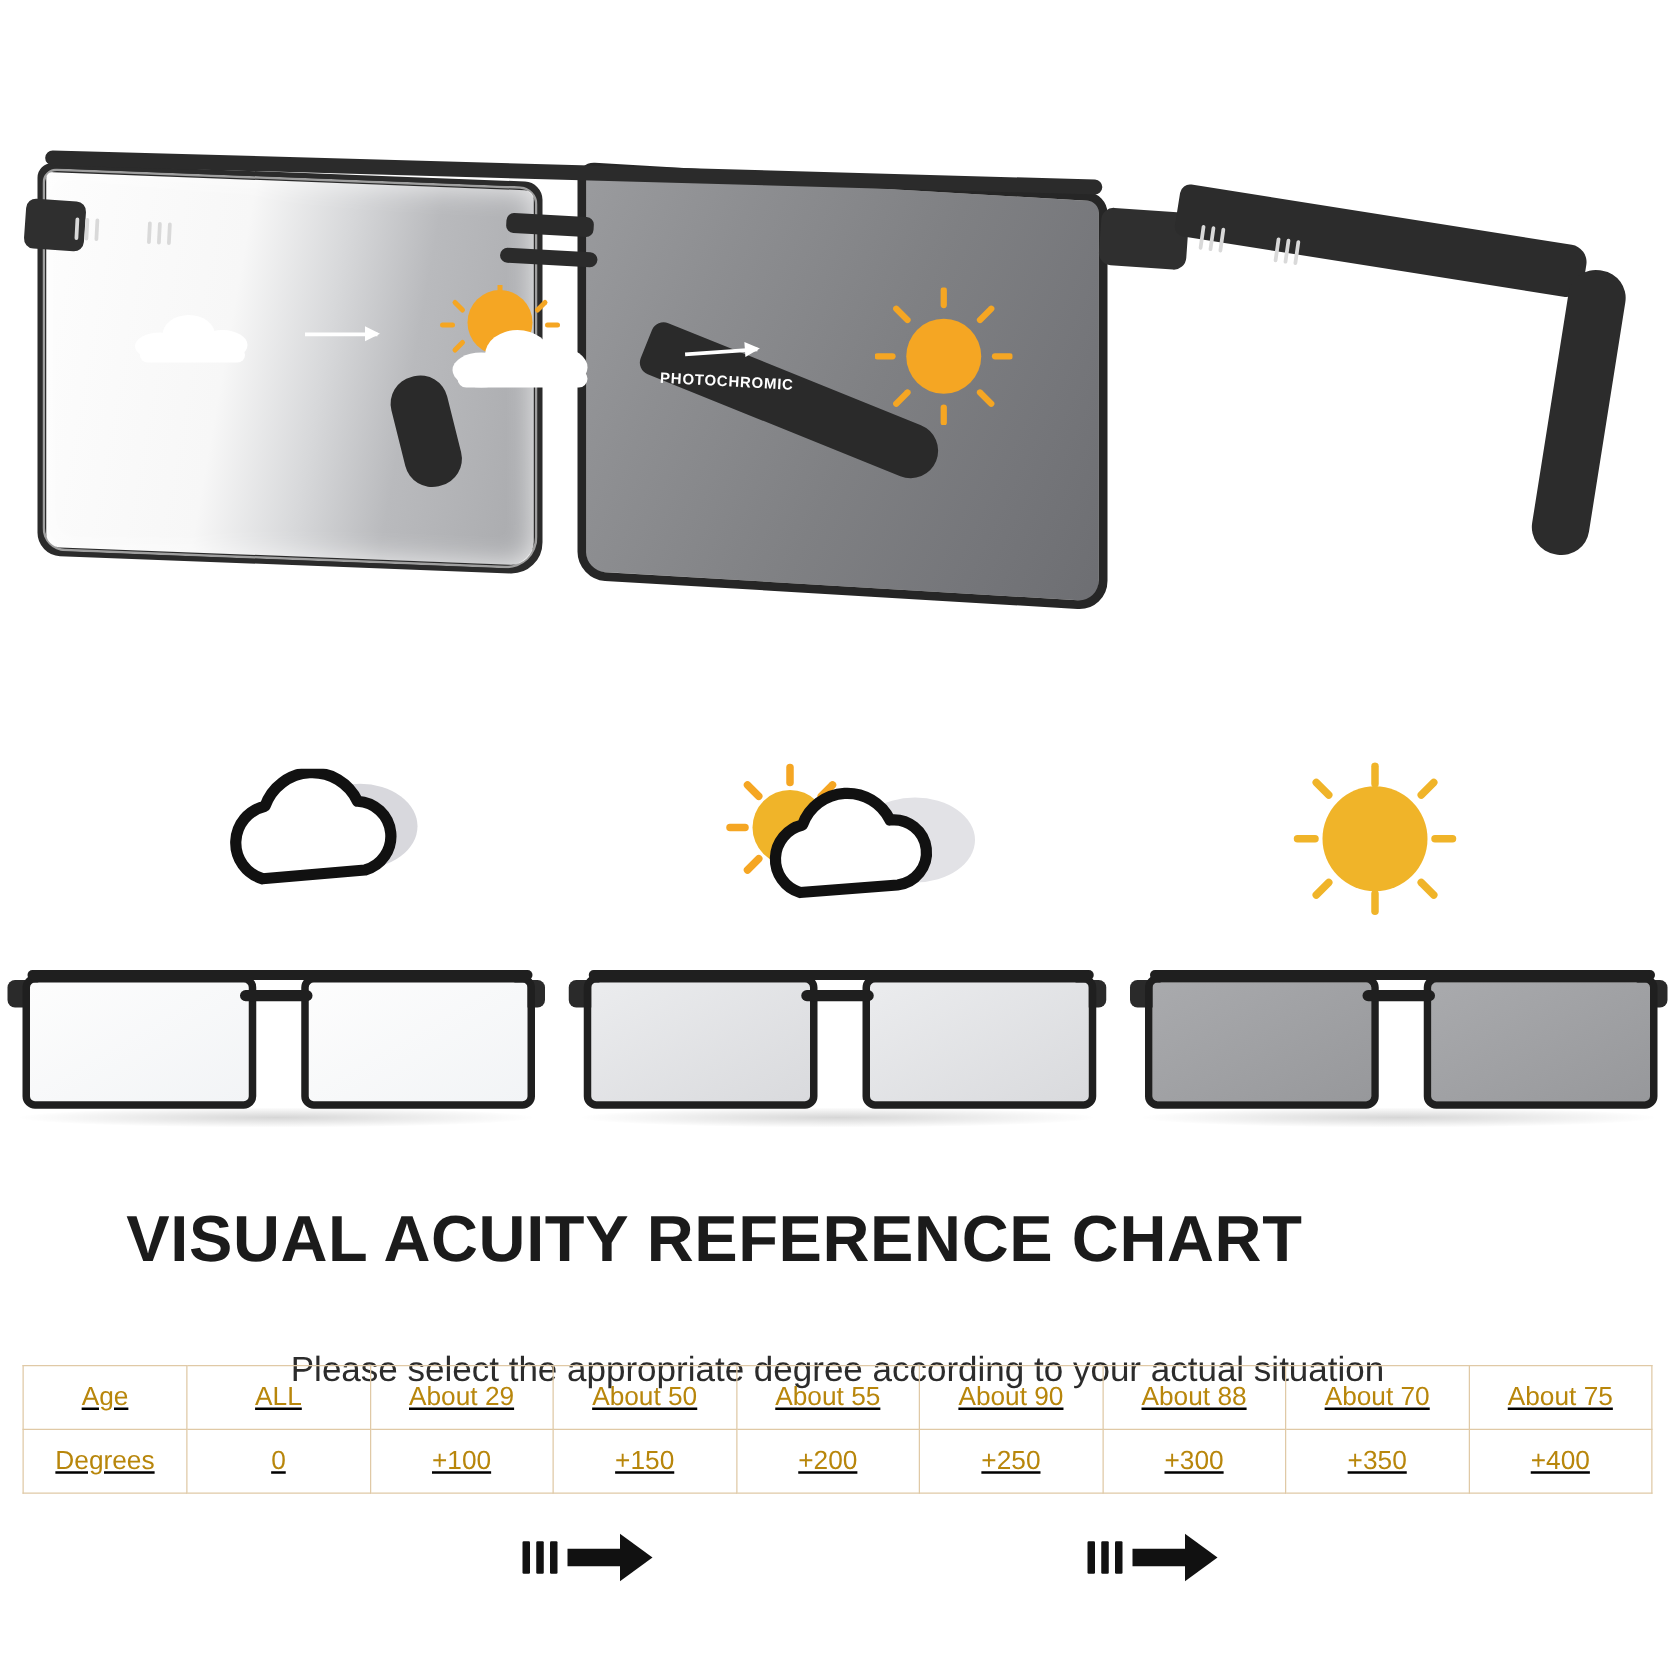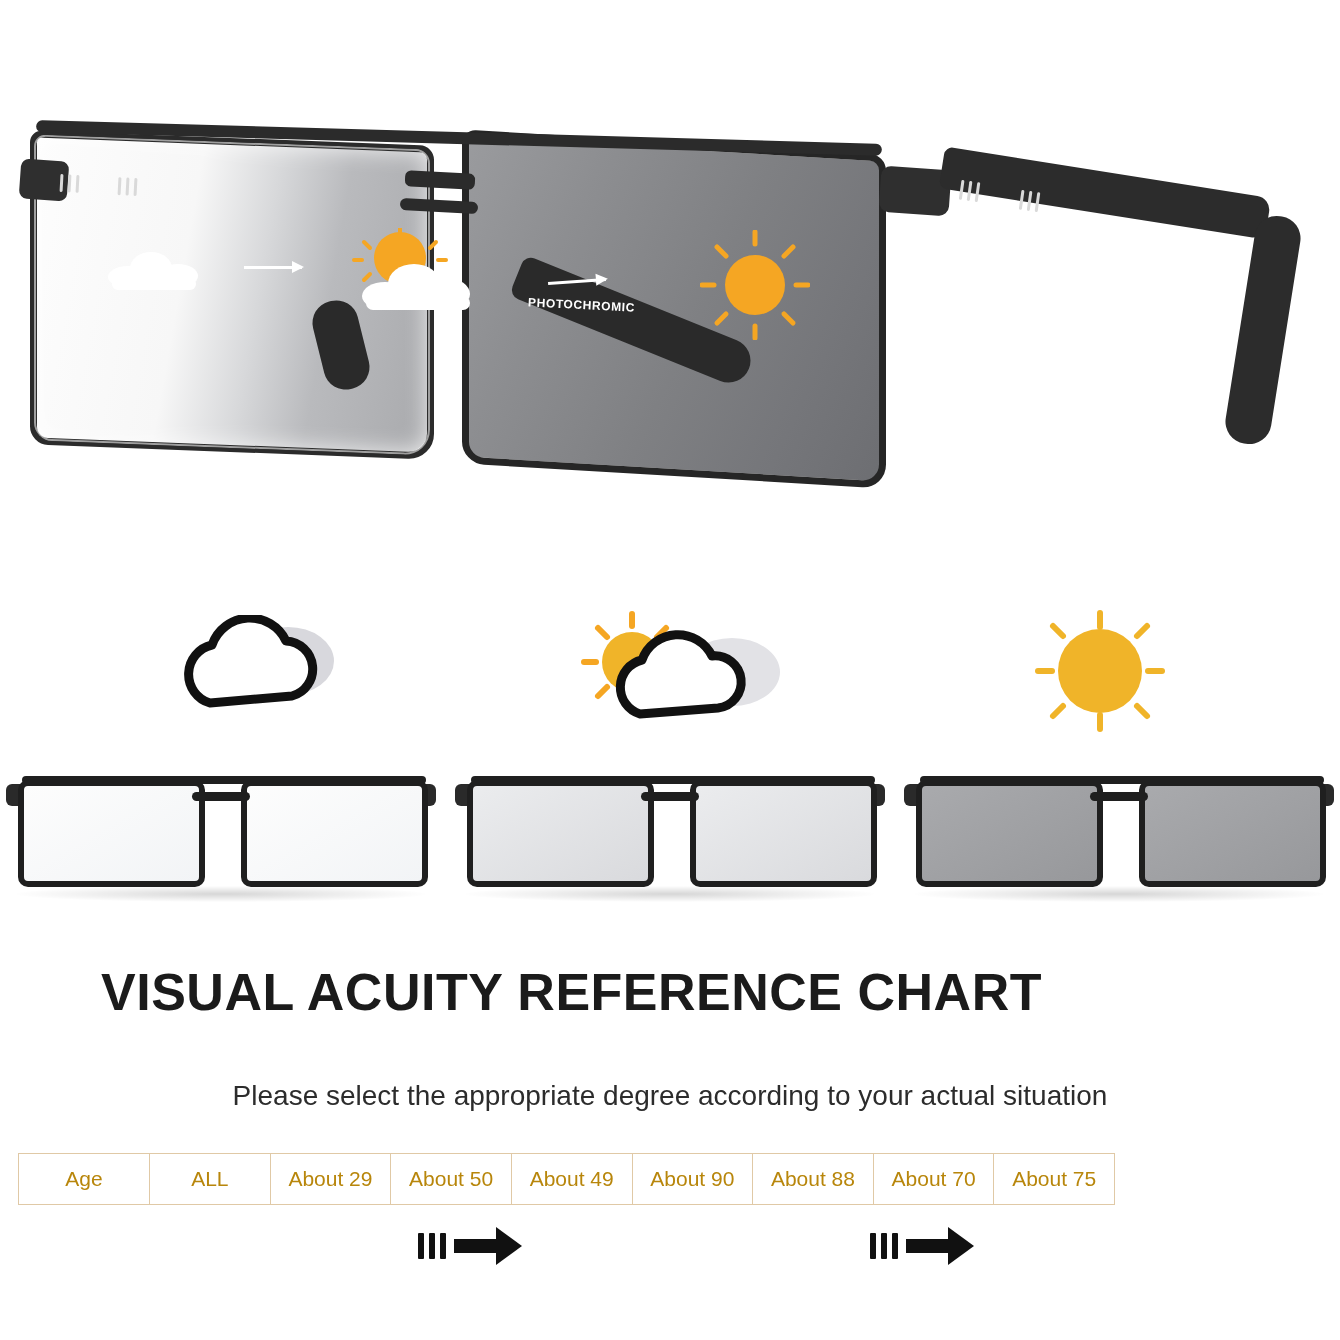--- a/index.html
+++ b/index.html
@@ -112,22 +112,23 @@
     position:absolute;left:0;top:962px;width:1143px;text-align:center;
     font-size:52px;font-weight:700;color:#1b1b1b;letter-spacing:.5px;
   }
   .subtitle{
     position:absolute;left:0;top:1080px;width:1340px;text-align:center;
     font-size:28px;color:#2c2c2c;
   }
 
   
   table.ref{
-    position:absolute;left:18px;top:1153px;width:1097px;border-collapse:collapse;
+    position:absolute;left:18px;top:1092px;width:1304px;border-collapse:collapse;
     table-layout:fixed;
+    text-decoration:underline;
   }
   table.ref td{
     border:1px solid #e0c9a6;
     color:#b8860b;
     font-size:21px;
     text-align:center;
     height:50px;
     padding:0;
   }
   table.ref td.lbl{width:130px;}
@@ -303,22 +304,33 @@
   <div class="title">VISUAL ACUITY REFERENCE CHART</div>
   <div class="subtitle">Please select the appropriate degree according to your actual situation</div>
 
   <table class="ref">
     <tbody>
       <tr>
         <td class="lbl">Age</td>
         <td>ALL</td>
         <td>About 29</td>
         <td>About 50</td>
-        <td>About 49</td>
+        <td>About 55</td>
         <td>About 90</td>
         <td>About 88</td>
         <td>About 70</td>
         <td>About 75</td>
       </tr>
+      <tr>
+        <td class="lbl">Degrees</td>
+        <td>0</td>
+        <td>+100</td>
+        <td>+150</td>
+        <td>+200</td>
+        <td>+250</td>
+        <td>+300</td>
+        <td>+350</td>
+        <td>+400</td>
+      </tr>
     </tbody>
   </table>
 
 </div>
 
 </body></html>

